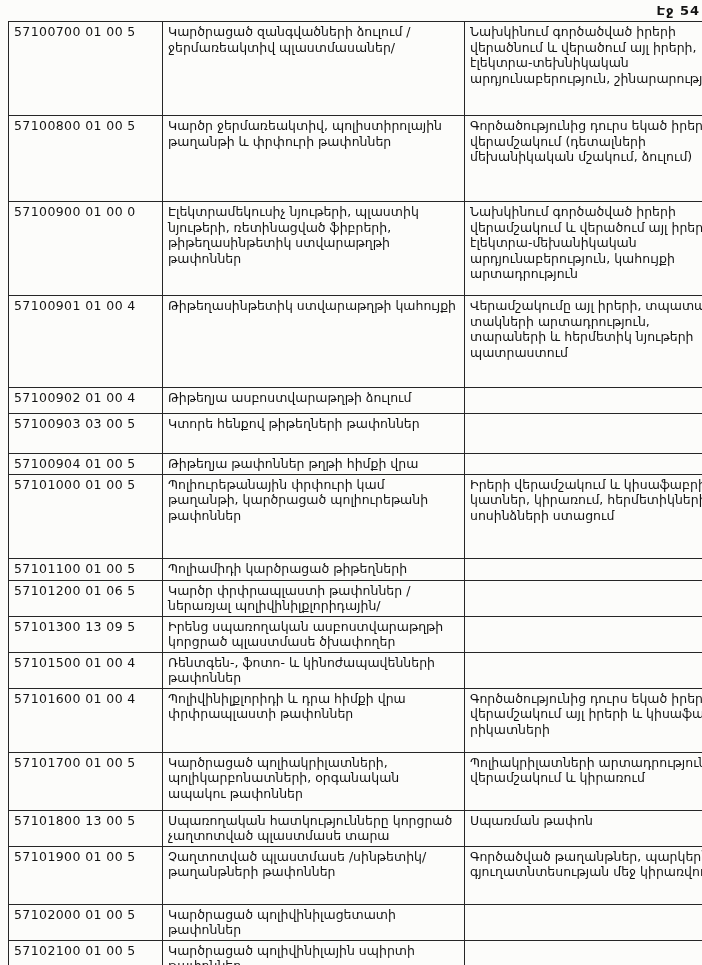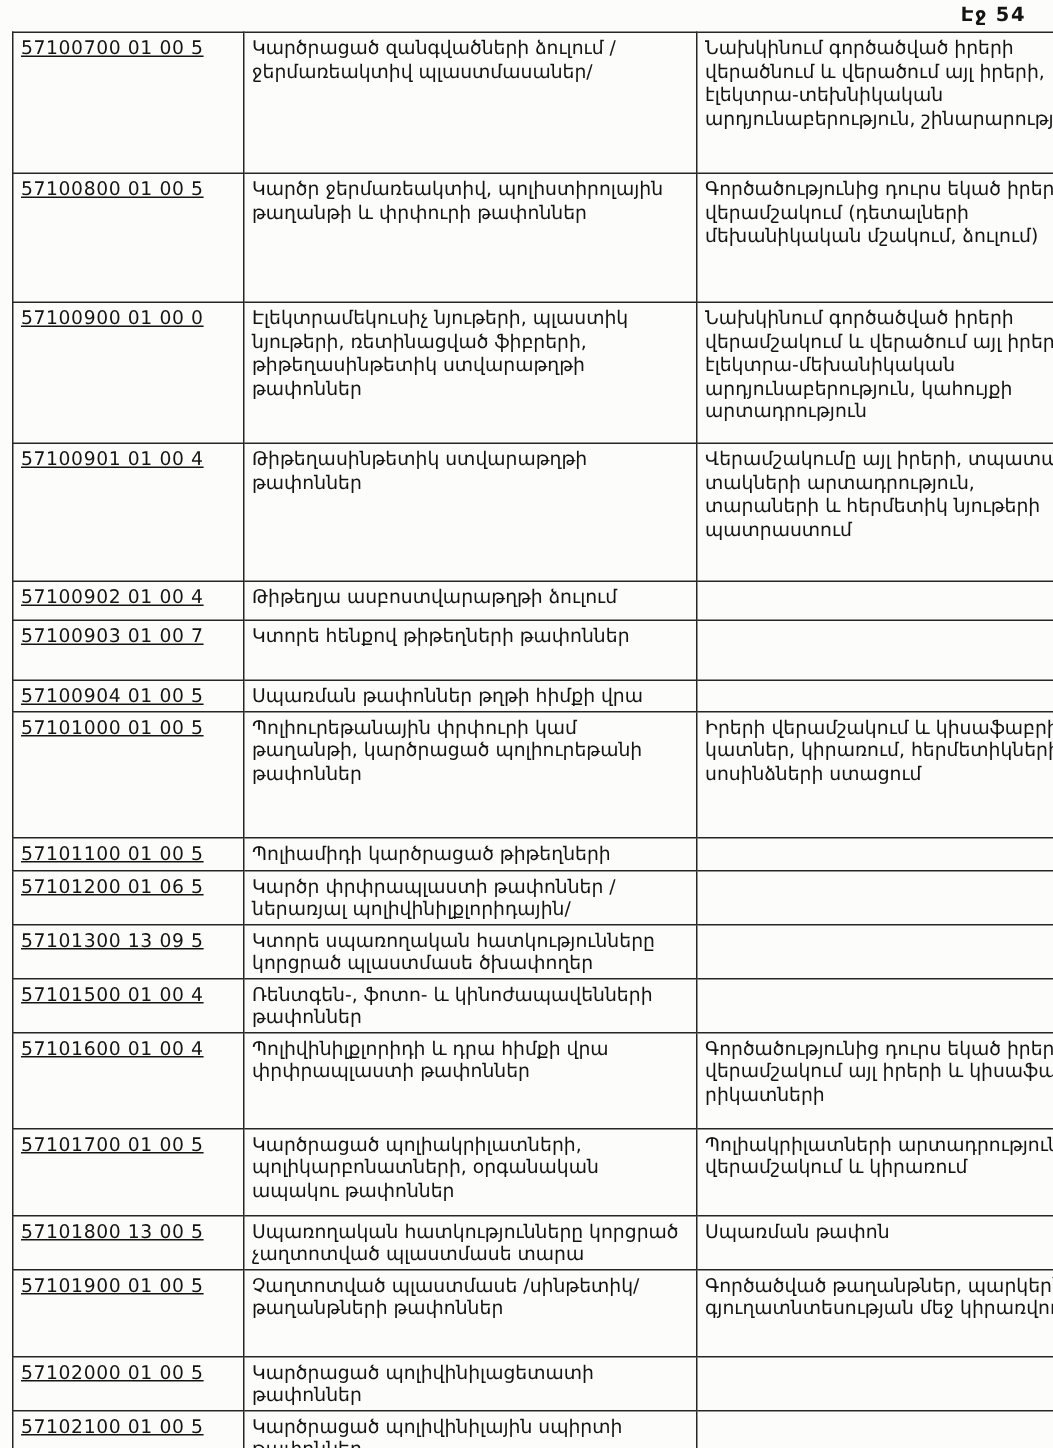--- a/index.html
+++ b/index.html
@@ -7,42 +7,42 @@
     width: 702px;
     height: 965px;
     background: #fcfcfa;
     overflow: hidden;
     font-family: "DejaVu Sans", "Liberation Sans", sans-serif;
     color: #141414;
   }
   .page-label {
     position: absolute;
     top: 3px;
-    right: 18px;
+    right: 2px;
     font-size: 13px;
     font-weight: bold;
     letter-spacing: 1px;
   }
   table.doc {
     position: absolute;
     top: 21px;
     left: 8px;
     width: 688px;
     border-collapse: collapse;
     table-layout: fixed;
   }
   td {
     border: 1.5px solid #262626;
     vertical-align: top;
     padding: 2px 6px 2px 5px;
     font-size: 12.5px;
     line-height: 15.5px;
     overflow: hidden;
   }
-  td.c1 { width: 142px; white-space: nowrap; letter-spacing: 0.4px; text-decoration: underline; }
+  td.c1 { width: 142px; white-space: nowrap; letter-spacing: 0.4px; }
   td.c2 { width: 290px; }
   td.c3 { width: 256px; }
   tr:nth-child(1)  { height: 94px; }
   tr:nth-child(2)  { height: 86px; }
   tr:nth-child(3)  { height: 94px; }
   tr:nth-child(4)  { height: 92px; }
   tr:nth-child(5)  { height: 26px; }
   tr:nth-child(6)  { height: 40px; }
   tr:nth-child(7)  { height: 20px; }
   tr:nth-child(8)  { height: 84px; }
@@ -75,56 +75,56 @@
         <td class="c2">Կարծր ջերմառեակտիվ, պոլիստիրոլային թաղանթի և փրփուրի թափոններ</td>
         <td class="c3">Գործածությունից դուրս եկած իրերի վերամշակում (դետալների մեխանիկական մշակում, ձուլում)</td>
       </tr>
       <tr>
         <td class="c1">57100900 01 00 0</td>
         <td class="c2">Էլեկտրամեկուսիչ նյութերի, պլաստիկ նյութերի, ռետինացված ֆիբրերի, թիթեղասինթետիկ ստվարաթղթի թափոններ</td>
         <td class="c3">Նախկինում գործածված իրերի վերամշակում և վերածում այլ իրերի, էլեկտրա-մեխանիկական արդյունաբերություն, կահույքի արտադրություն</td>
       </tr>
       <tr>
         <td class="c1">57100901 01 00 4</td>
-        <td class="c2">Թիթեղասինթետիկ ստվարաթղթի թափոններ</td>
+        <td class="c2">Թիթեղասինթետիկ ստվարաթղթի կահույքի</td>
         <td class="c3">Վերամշակումը այլ իրերի, տպատախ-տակների արտադրություն, տարաների և հերմետիկ նյութերի պատրաստում</td>
       </tr>
       <tr>
         <td class="c1">57100902 01 00 4</td>
         <td class="c2">Թիթեղյա ասբոստվարաթղթի ձուլում</td>
         <td class="c3"></td>
       </tr>
       <tr>
-        <td class="c1">57100903 01 00 7</td>
+        <td class="c1">57100903 03 00 5</td>
         <td class="c2">Կտորե հենքով թիթեղների թափոններ</td>
         <td class="c3"></td>
       </tr>
       <tr>
         <td class="c1">57100904 01 00 5</td>
-        <td class="c2">Սպառման թափոններ թղթի հիմքի վրա</td>
+        <td class="c2">Թիթեղյա թափոններ թղթի հիմքի վրա</td>
         <td class="c3"></td>
       </tr>
       <tr>
         <td class="c1">57101000 01 00 5</td>
         <td class="c2">Պոլիուրեթանային փրփուրի կամ թաղանթի, կարծրացած պոլիուրեթանի թափոններ</td>
         <td class="c3">Իրերի վերամշակում և կիսաֆաբրի-կատներ, կիրառում, հերմետիկների, սոսինձների ստացում</td>
       </tr>
       <tr>
         <td class="c1">57101100 01 00 5</td>
         <td class="c2">Պոլիամիդի կարծրացած թիթեղների</td>
         <td class="c3"></td>
       </tr>
       <tr>
         <td class="c1">57101200 01 06 5</td>
         <td class="c2">Կարծր փրփրապլաստի թափոններ /ներառյալ պոլիվինիլքլորիդային/</td>
         <td class="c3"></td>
       </tr>
       <tr>
         <td class="c1">57101300 13 09 5</td>
-        <td class="c2">Կտորե սպառողական հատկությունները կորցրած պլաստմասե ծխափողեր</td>
+        <td class="c2">Իրենց սպառողական ասբոստվարաթղթի կորցրած պլաստմասե ծխափողեր</td>
         <td class="c3"></td>
       </tr>
       <tr>
         <td class="c1">57101500 01 00 4</td>
         <td class="c2">Ռենտգեն-, ֆոտո- և կինոժապավենների թափոններ</td>
         <td class="c3"></td>
       </tr>
       <tr>
         <td class="c1">57101600 01 00 4</td>
         <td class="c2">Պոլիվինիլքլորիդի և դրա հիմքի վրա փրփրապլաստի թափոններ</td>

